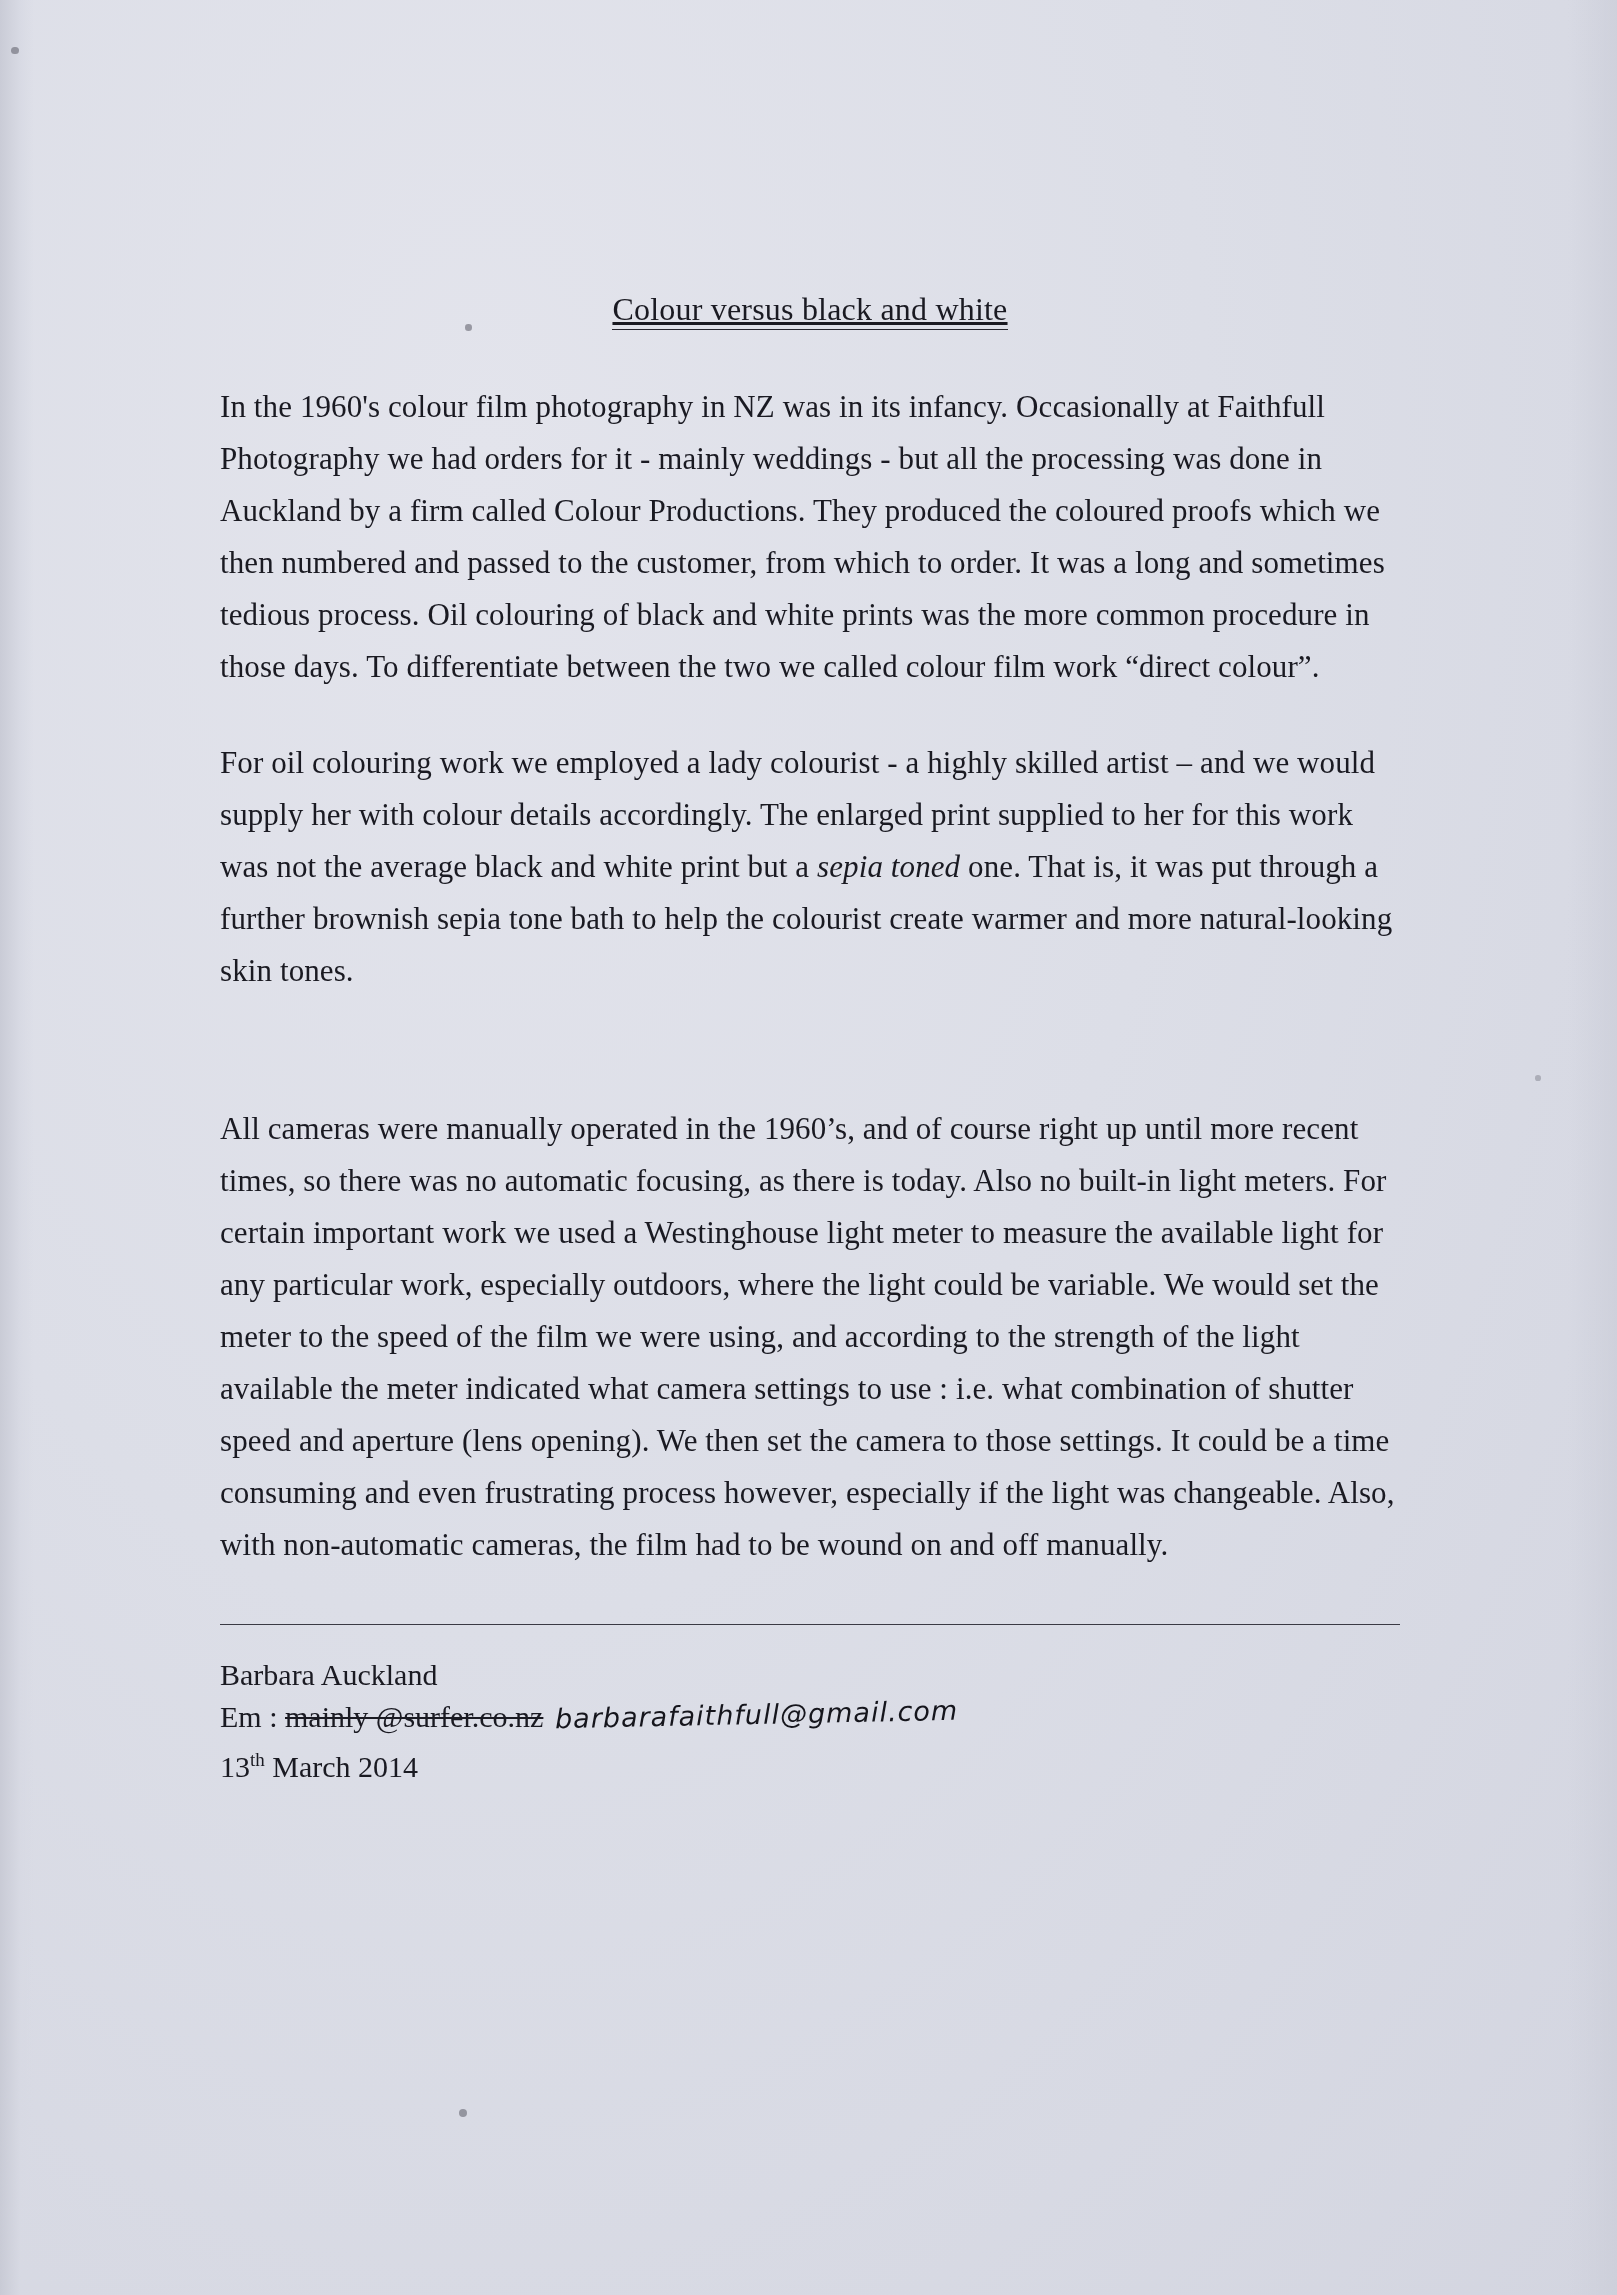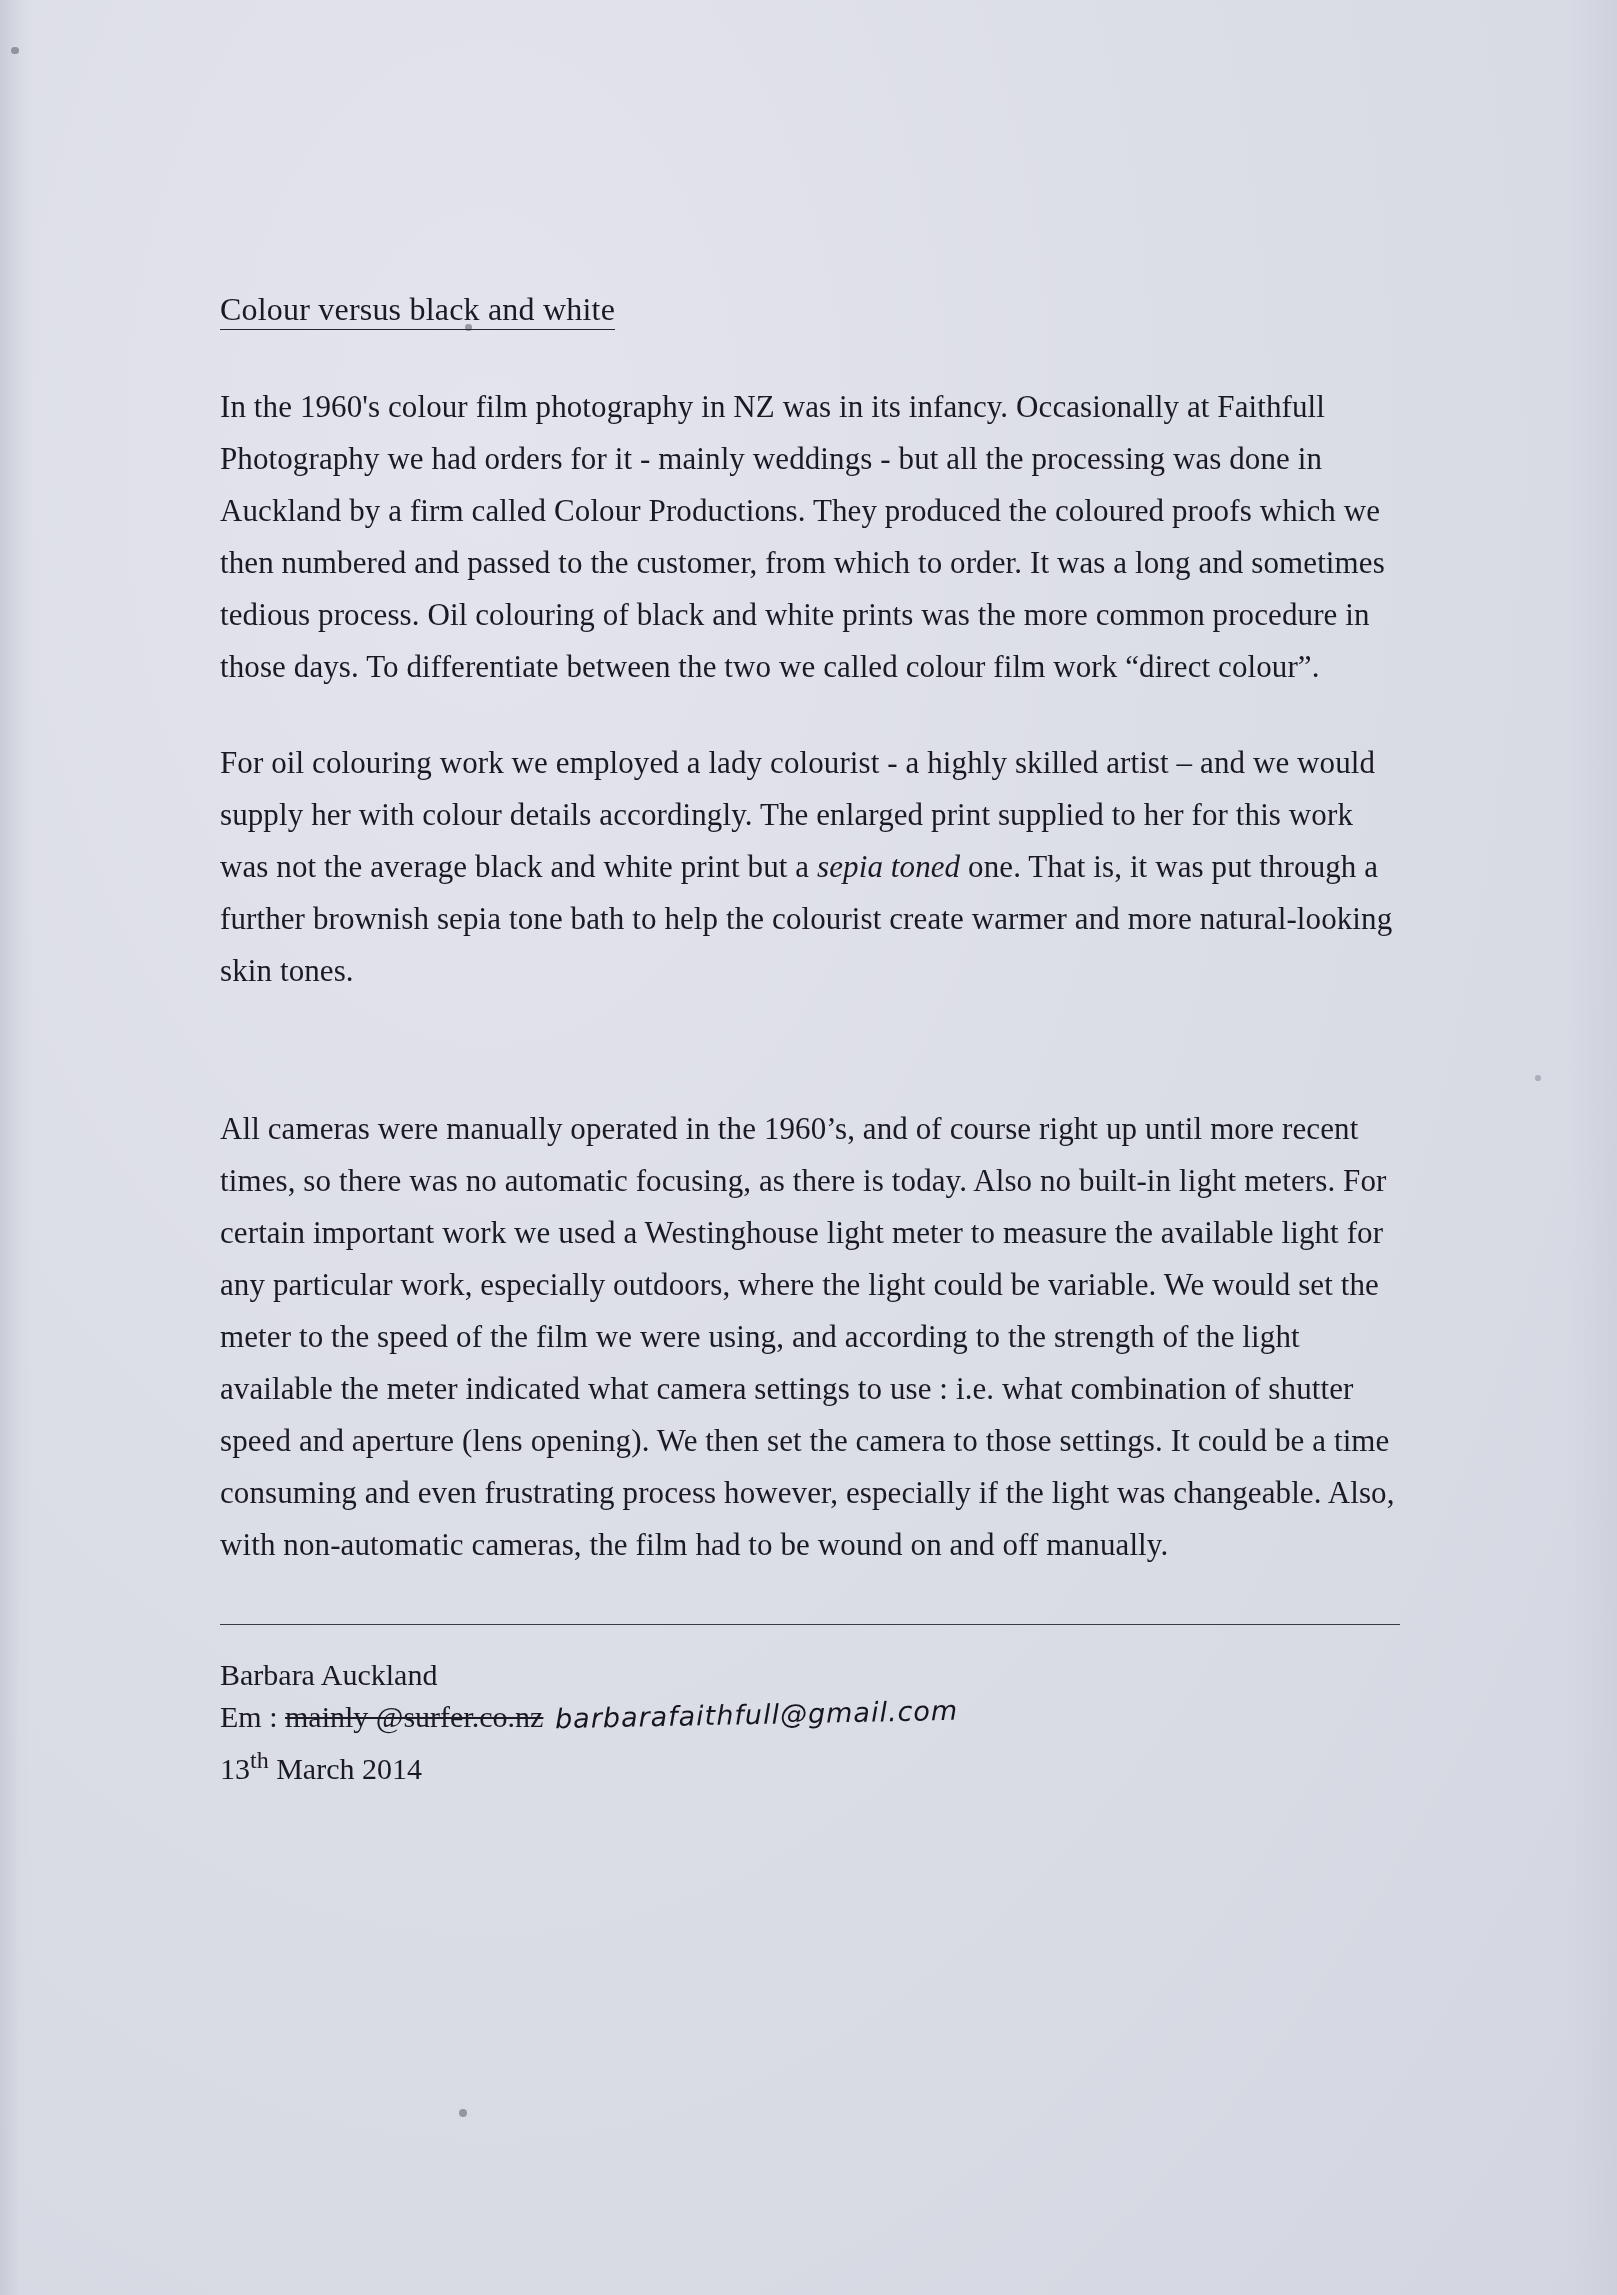--- a/index.html
+++ b/index.html
@@ -41,22 +41,24 @@
   .content {
     position: absolute;
     left: 220px;
     top: 291px;
     width: 1180px;
   }
 
   h1.doc-title, h2.section-title {
     font-weight: normal;
     font-size: 32px;
+    text-align: center;
     margin: 0;
     letter-spacing: 0.2px;
+    text-decoration: underline;
   }
   h1.doc-title span, h2.section-title span {
     border-bottom: 1.6px solid #25252e;
     padding-bottom: 2.4px;
   }
 
   p.para {
     font-size: 31px;
     line-height: 52px;
     margin: 0;
@@ -91,21 +93,21 @@
     font-size: 27px;
     font-style: italic;
     letter-spacing: 1px;
     color: #15151c;
     position: relative;
     top: -3.2px;
     margin-left: 11.3px;
     transform: rotate(-1.2deg);
     display: inline-block;
   }
-  sup.ordinal { font-size: 24px; vertical-align: super; }
+  sup.ordinal { font-size: 19px; vertical-align: super; }
 
   
   .speck {
     position: absolute;
     background: #5b5b66;
     border-radius: 50%;
     opacity: .55;
   }
 </style>
 </head>

